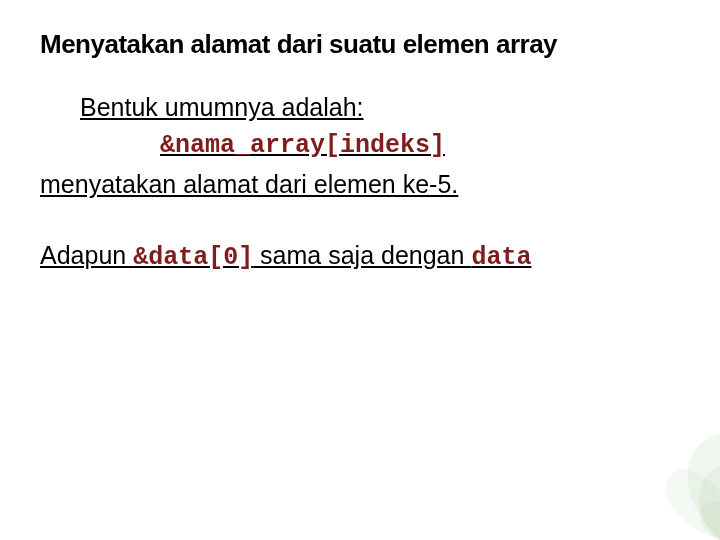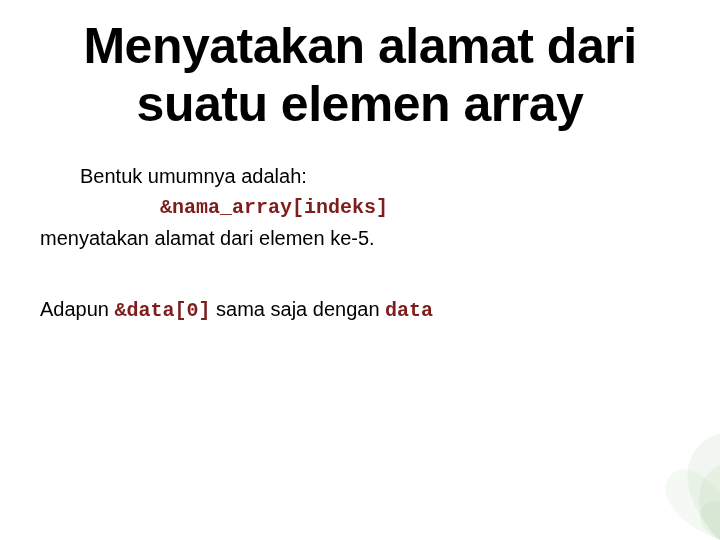--- a/index.html
+++ b/index.html
@@ -9,43 +9,43 @@
     background: #ffffff;
     font-family: Arial, Helvetica, sans-serif;
     color: #000;
     position: relative;
     overflow: hidden;
   }
   .slide {
     padding: 18px 40px 20px 40px;
   }
   .title {
-    font-size: 50px;
+    font-size: 26px;
     font-weight: 900;
-    text-align: center;
     line-height: 1.15;
-    margin: 0 auto 28px auto;
+    margin: 12px auto 28px auto;
     letter-spacing: -0.5px;
   }
   .body-text {
-    font-size: 20px;
+    font-size: 25px;
     line-height: 1.55;
     font-weight: 400;
+    text-decoration: underline;
   }
   .line {
     display: block;
   }
   .indent-1 { padding-left: 40px; }
   .indent-2 { padding-left: 120px; }
   .code {
     font-family: "Courier New", Courier, monospace;
     font-weight: bold;
     color: #7f1d1d;
   }
-  .gap-top { margin-top: 40px; }
+  .gap-top { margin-top: 32px; }
   .leaf-deco {
     position: absolute;
     right: 0;
     bottom: 0;
     width: 170px;
     height: 140px;
     pointer-events: none;
   }
 </style>
 </head>

